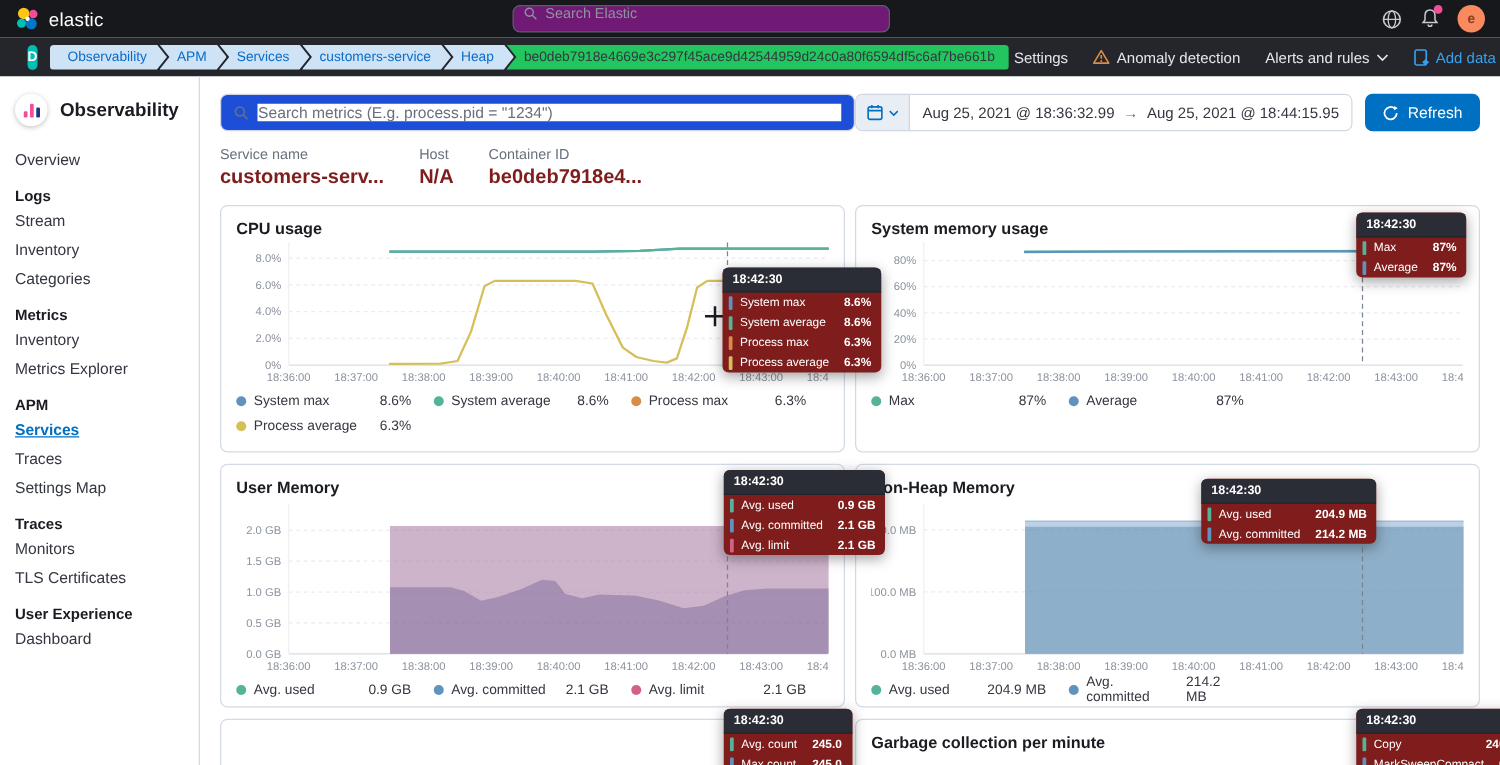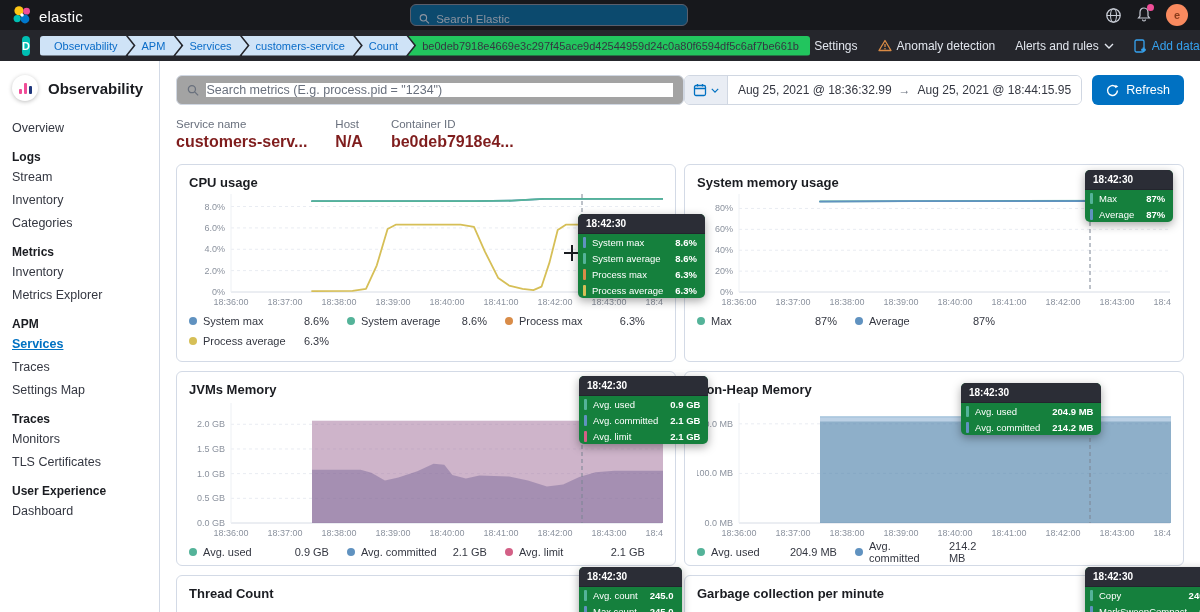--- a/index.html
+++ b/index.html
@@ -3,23 +3,23 @@
 <meta charset="utf-8">
 <style>
   * { margin:0; padding:0; box-sizing:border-box; }
   html,body { width:1200px; height:612px; overflow:hidden; background:#fff;
     font-family:"Liberation Sans", sans-serif; color:#343741; font-size:12px; }
 
   
   .topbar { position:relative; height:30px; background:#17181c; display:flex; align-items:center; padding:0 12px; }
   .logo { display:flex; align-items:flex-end; gap:7px; }
   .logo-text { color:#fff; font-size:15px; font-weight:400; letter-spacing:.2px; }
-  .top-search { position:absolute; left:410px; top:4px; width:278px; height:22px;
-    background:#0c4a6e; border:1px solid #5a5e6b; border-radius:6px;
-    display:flex; align-items:flex-end; gap:6px; padding:0 8px; }
+  .top-search { position:absolute; left:410px; top:4px; width:302px; height:22px;
+    background:#701a75; border:1px solid #5a5e6b; border-radius:6px;
+    display:flex; align-items:flex-start; gap:6px; padding:0 8px; }
   .top-search input { background:transparent; border:none; outline:none; color:#9da3ae; font-size:11.5px; width:100%;
     font-family:"Liberation Sans", sans-serif;}
   .top-search input::placeholder { color:#8d94a0; }
   .top-icons { margin-left:auto; display:flex; align-items:center; gap:14px; }
   .avatar { width:22px; height:22px; border-radius:50%; background:#f98a5f; color:#8a3c1b;
     display:flex; align-items:center; justify-content:center; font-size:11px; font-weight:700; }
   .bell-wrap { position:relative; }
   .bell-dot { position:absolute; top:-2px; right:-2px; width:7px; height:7px; border-radius:50%; background:#f04e98; }
 
   
@@ -47,21 +47,21 @@
     display:flex; align-items:flex-end; justify-content:center; gap:2px; padding-bottom:7px; }
   .obs-icon i { display:block; width:3px; border-radius:1px; }
   .side-nav .sec { font-weight:700; font-size:12px; color:#1a1c21; margin:15px 0 6px; }
   .side-nav .itm { font-size:12.5px; color:#343741; margin:0 0 9px; cursor:pointer; }
   .side-nav .itm.active { color:#0071c2; font-weight:700; text-decoration:underline; }
 
   .main { flex:1; padding:14px 16px 0; overflow:hidden; }
 
   
   .controls { display:flex; align-items:center; }
-  .metric-search { flex:1; height:30px; border:1px solid #d0d7e2; border-radius:6px; background:#a3a3a3;
+  .metric-search { flex:1; height:30px; border:1px solid #d0d7e2; border-radius:6px; background:#1d4ed8;
     display:flex; align-items:center; gap:7px; padding:0 10px; }
   .metric-search input { border:none; outline:none; width:100%; font-size:12.5px; color:#343741;
     font-family:"Liberation Sans", sans-serif; }
   .metric-search input::placeholder { color:#69707d; }
   .date-group { display:flex; margin-left:0; height:30px; border:1px solid #d0d7e2; border-radius:6px; overflow:hidden; }
   .cal-btn { background:#e9edf4; display:flex; align-items:center; gap:4px; padding:0 8px; cursor:pointer; border-right:1px solid #d0d7e2; }
   .date-text { background:#fff; display:flex; align-items:center; gap:7px; padding:0 10px; font-size:12px; color:#343741; white-space:nowrap; }
   .date-text .sep { color:#69707d; }
   .refresh-btn { margin-left:10px; height:30px; padding:0 14px; background:#0071c2; border:none; border-radius:6px;
     color:#fff; font-size:12.5px; display:flex; align-items:center; gap:7px; cursor:pointer;
@@ -75,21 +75,21 @@
   
   .charts-grid { margin-top:13px; display:grid; grid-template-columns:500px 500px; grid-template-rows:198px 195px 170px; gap:9px 8px; }
   .panel { position:relative; border:1px solid #d3dae6; border-radius:6px; background:#fff; padding:10px 12px 6px; }
   .panel-title { font-size:13px; font-weight:700; color:#1a1c21; margin-bottom:2px; }
   .legend { display:flex; flex-wrap:wrap; margin-top:3px; }
   .lg-item { width:33.33%; display:flex; align-items:center; gap:6px; height:20px; padding-right:18px; cursor:pointer; }
   .lg-item .dot { width:8px; height:8px; border-radius:50%; flex-shrink:0; }
   .lg-item .lbl { font-size:11px; color:#343741; }
   .lg-item .val { margin-left:auto; font-size:11px; color:#343741; }
 
-  .tooltip { position:absolute; z-index:30; background:#15803d; border-radius:5px; box-shadow:0 3px 10px rgba(0,0,0,.35);
+  .tooltip { position:absolute; z-index:30; background:#7f1d1d; border-radius:5px; box-shadow:0 3px 10px rgba(0,0,0,.35);
     color:#fff; font-size:9.5px; white-space:nowrap; overflow:hidden; }
   .tt-head { background:#2b2d36; padding:4px 8px; font-weight:700; font-size:10px; border-bottom:1px solid #23252d; }
   .tt-row { display:flex; align-items:center; padding:2.5px 8px 2.5px 5px; }
   .tt-row .bar { width:3px; height:11px; border-radius:1px; margin-right:6px; flex-shrink:0; }
   .tt-row .lbl { margin-right:12px; }
   .tt-row .val { margin-left:auto; font-weight:700; }
   .tt-cpu { left:401px; top:49px; min-width:97px;}
   .tt-sysmem { left:400px; top:5px; min-width:86px;}
   .tt-heap { left:402px; top:4px; min-width:97px;}
   .tt-nonheap { left:276px; top:11px; min-width:112px;}
@@ -147,21 +147,21 @@
       <div></div>
       <div></div>
       <div></div>
     </div>
   <div class="space-badge">D</div>
   <div class="crumbs" id="crumbs">
       <div class="crumb first">Observability</div>
       <div class="crumb">APM</div>
       <div class="crumb">Services</div>
       <div class="crumb">customers-service</div>
-      <div class="crumb">Count</div>
+      <div class="crumb">Heap</div>
       <div class="crumb last">be0deb7918e4669e3c297f45ace9d42544959d24c0a80f6594df5c6af7be661b</div>
     </div>
   <div class="nav-right">
     <span class="nav-item">Settings</span>
     <span class="nav-item">
       <svg width="14" height="13" viewBox="0 0 14 13">
         <path d="M7 1.5 L13 11.5 L1 11.5 Z" fill="none" stroke="#da8b45" stroke-width="1.3" stroke-linejoin="round"></path>
         <line x1="7" y1="5" x2="7" y2="8" stroke="#da8b45" stroke-width="1.3"></line>
         <circle cx="7" cy="9.8" r=".8" fill="#da8b45"></circle>
       </svg>
@@ -390,21 +390,21 @@
               <span class="val">87%</span>
             </div>
             <div class="tt-row">
               <span class="bar" style="background: rgb(96, 146, 192);"></span>
               <span class="lbl">Average</span>
               <span class="val">87%</span>
             </div>
           </div>
         </div>
         <div class="panel">
-          <div class="panel-title">JVMs Memory</div>
+          <div class="panel-title">User Memory</div>
           <svg viewBox="0 0 474 140" preserveAspectRatio="none" class="chart" height="140">
             <line x1="42" y1="124" x2="473" y2="124" stroke="#d7dce5" stroke-width="1" stroke-dasharray=""></line>
             <text x="36" y="127" text-anchor="end" font-size="9" fill="#8b929e">0.0 GB</text>
             <line x1="42" y1="99.31914893617021" x2="473" y2="99.31914893617021" stroke="#e9ecf2" stroke-width="1" stroke-dasharray="3,3"></line>
             <text x="36" y="102.31914893617021" text-anchor="end" font-size="9" fill="#8b929e">0.5 GB</text>
             <line x1="42" y1="74.63829787234042" x2="473" y2="74.63829787234042" stroke="#e9ecf2" stroke-width="1" stroke-dasharray="3,3"></line>
             <text x="36" y="77.63829787234042" text-anchor="end" font-size="9" fill="#8b929e">1.0 GB</text>
             <line x1="42" y1="49.95744680851065" x2="473" y2="49.95744680851065" stroke="#e9ecf2" stroke-width="1" stroke-dasharray="3,3"></line>
             <text x="36" y="52.95744680851065" text-anchor="end" font-size="9" fill="#8b929e">1.5 GB</text>
             <line x1="42" y1="25.276595744680847" x2="473" y2="25.276595744680847" stroke="#e9ecf2" stroke-width="1" stroke-dasharray="3,3"></line>
@@ -504,21 +504,20 @@
               <span class="val">204.9 MB</span>
             </div>
             <div class="tt-row">
               <span class="bar" style="background: rgb(96, 146, 192);"></span>
               <span class="lbl">Avg. committed</span>
               <span class="val">214.2 MB</span>
             </div>
           </div>
         </div>
         <div class="panel">
-          <div class="panel-title">Thread Count</div>
           <div class="tooltip tt-thread">
             <div class="tt-head">18:42:30</div>
             <div class="tt-row">
               <span class="bar" style="background: rgb(84, 179, 153);"></span>
               <span class="lbl">Avg. count</span>
               <span class="val">245.0</span>
             </div>
             <div class="tt-row">
               <span class="bar" style="background: rgb(96, 146, 192);"></span>
               <span class="lbl">Max count</span>

